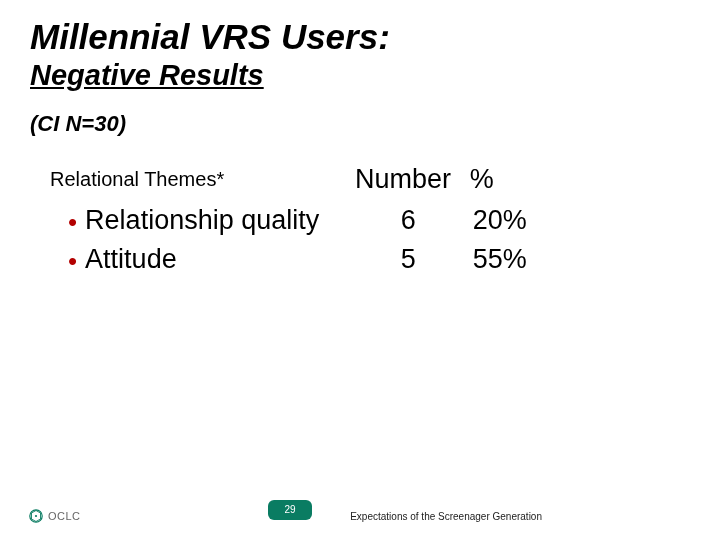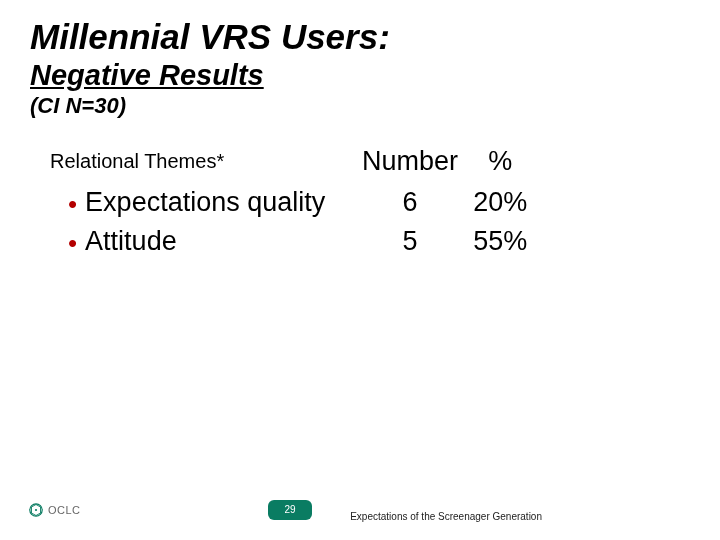--- a/index.html
+++ b/index.html
@@ -33,33 +33,33 @@
     font-size: 29px;
     line-height: 1.15;
     margin-top: 2px;
     text-decoration: underline;
   }
   .title3 {
     font-weight: 700;
     font-style: italic;
     font-size: 22px;
     line-height: 1.3;
-    margin-top: 0;
+    margin-top: 18px;
   }
   .body {
     padding: 20px 38px 0 50px;
   }
   table.data {
     width: 100%;
     border-collapse: collapse;
     font-size: 27px;
   }
   table.data th {
     font-weight: 400;
-    text-align: center;
+    text-align: left;
     padding: 6px 4px;
   }
   table.data th.section {
     text-align: left;
     font-size: 20px;
     padding-left: 0;
   }
   table.data td {
     padding: 4px 4px;
   }
@@ -89,21 +89,21 @@
   .footer {
     position: absolute;
     bottom: 14px;
     left: 0;
     width: 100%;
     height: 40px;
   }
   .logo {
     position: absolute;
     left: 28px;
-    bottom: 8px;
+    bottom: 2px;
     display: flex;
     align-items: center;
     gap: 4px;
   }
   .logo-text {
     font-size: 11px;
     color: #666;
     letter-spacing: 0.5px;
   }
   .page-num {
@@ -143,21 +143,21 @@
   <div class="body">
     <table class="data">
       <tbody>
           <tr>
         <th class="section">Relational Themes*</th>
         <th>Number</th>
         <th>%</th>
       </tr>
       <tr>
         <td class="bullet-cell">
-          <span class="bullet-dot">•</span><span>Expectations quality</span>
+          <span class="bullet-dot">•</span><span>Relationship quality</span>
         </td>
         <td class="num">6</td>
         <td class="num">20%</td>
       </tr>
       <tr>
         <td class="bullet-cell">
           <span class="bullet-dot">•</span><span>Attitude</span>
         </td>
         <td class="num">5</td>
         <td class="num">55%</td>

